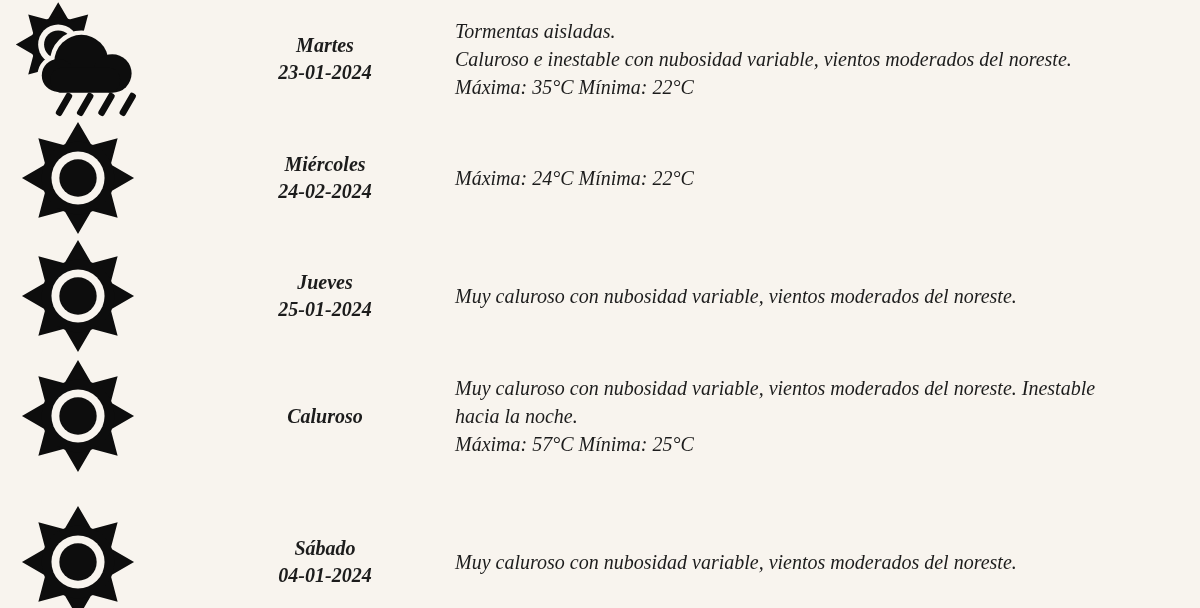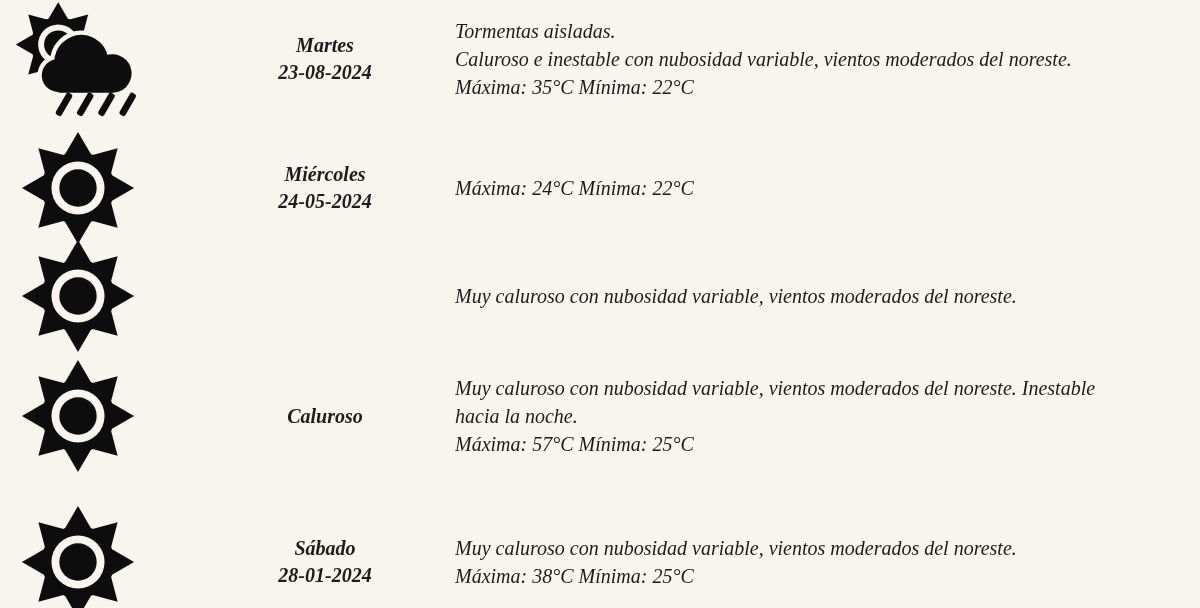--- a/index.html
+++ b/index.html
@@ -92,49 +92,53 @@
         <g class="ink">
           <rect x="54.5" y="95" width="7" height="26" rx="2.5" transform="rotate(30 58 108)"></rect>
           <rect x="76.5" y="95" width="7" height="26" rx="2.5" transform="rotate(30 80 108)"></rect>
           <rect x="98.5" y="95" width="7" height="26" rx="2.5" transform="rotate(30 102 108)"></rect>
           <rect x="120.5" y="95" width="7" height="26" rx="2.5" transform="rotate(30 124 108)"></rect>
         </g>
       </svg>
     </div>
     <div class="day-cell">
       <div>Martes</div>
-      <div>23-08-2024</div>
+      <div>23-01-2024</div>
     </div>
     <div class="desc-cell">
       <div class="desc-line">Tormentas aisladas.</div>
       <div class="desc-line">Caluroso e inestable con nubosidad variable, vientos moderados del noreste.</div>
       <div class="desc-line">Máxima: 35°C Mínima: 22°C</div>
     </div>
   </div>
 
-  <div class="row" style="top:128px">
+  <div class="row" style="top:118px">
     <div class="icon-cell">
       <svg width="118" height="118" viewBox="0 0 120 120">
         <use href="#sun" xlink:href="#sun"></use>
       </svg>
     </div>
     <div class="day-cell">
       <div>Miércoles</div>
-      <div>24-05-2024</div>
+      <div>24-02-2024</div>
     </div>
     <div class="desc-cell">
       <div class="desc-line">Máxima: 24°C Mínima: 22°C</div>
     </div>
   </div>
 
   <div class="row" style="top:236px">
     <div class="icon-cell">
       <svg width="118" height="118" viewBox="0 0 120 120">
         <use href="#sun" xlink:href="#sun"></use>
       </svg>
+    </div>
+    <div class="day-cell">
+      <div>Jueves</div>
+      <div>25-01-2024</div>
     </div>
     <div class="desc-cell">
       <div class="desc-line">Muy caluroso con nubosidad variable, vientos moderados del noreste.</div>
     </div>
   </div>
 
   <div class="row" style="top:356px">
     <div class="icon-cell">
       <svg width="118" height="118" viewBox="0 0 120 120">
         <use href="#sun" xlink:href="#sun"></use>
@@ -151,21 +155,20 @@
   </div>
 
   <div class="row" style="top:502px">
     <div class="icon-cell">
       <svg width="118" height="118" viewBox="0 0 120 120">
         <use href="#sun" xlink:href="#sun"></use>
       </svg>
     </div>
     <div class="day-cell">
       <div>Sábado</div>
-      <div>28-01-2024</div>
+      <div>04-01-2024</div>
     </div>
     <div class="desc-cell">
       <div class="desc-line">Muy caluroso con nubosidad variable, vientos moderados del noreste.</div>
-      <div class="desc-line">Máxima: 38°C Mínima: 25°C</div>
     </div>
   </div>
 
 </div>
 
 </body></html>

